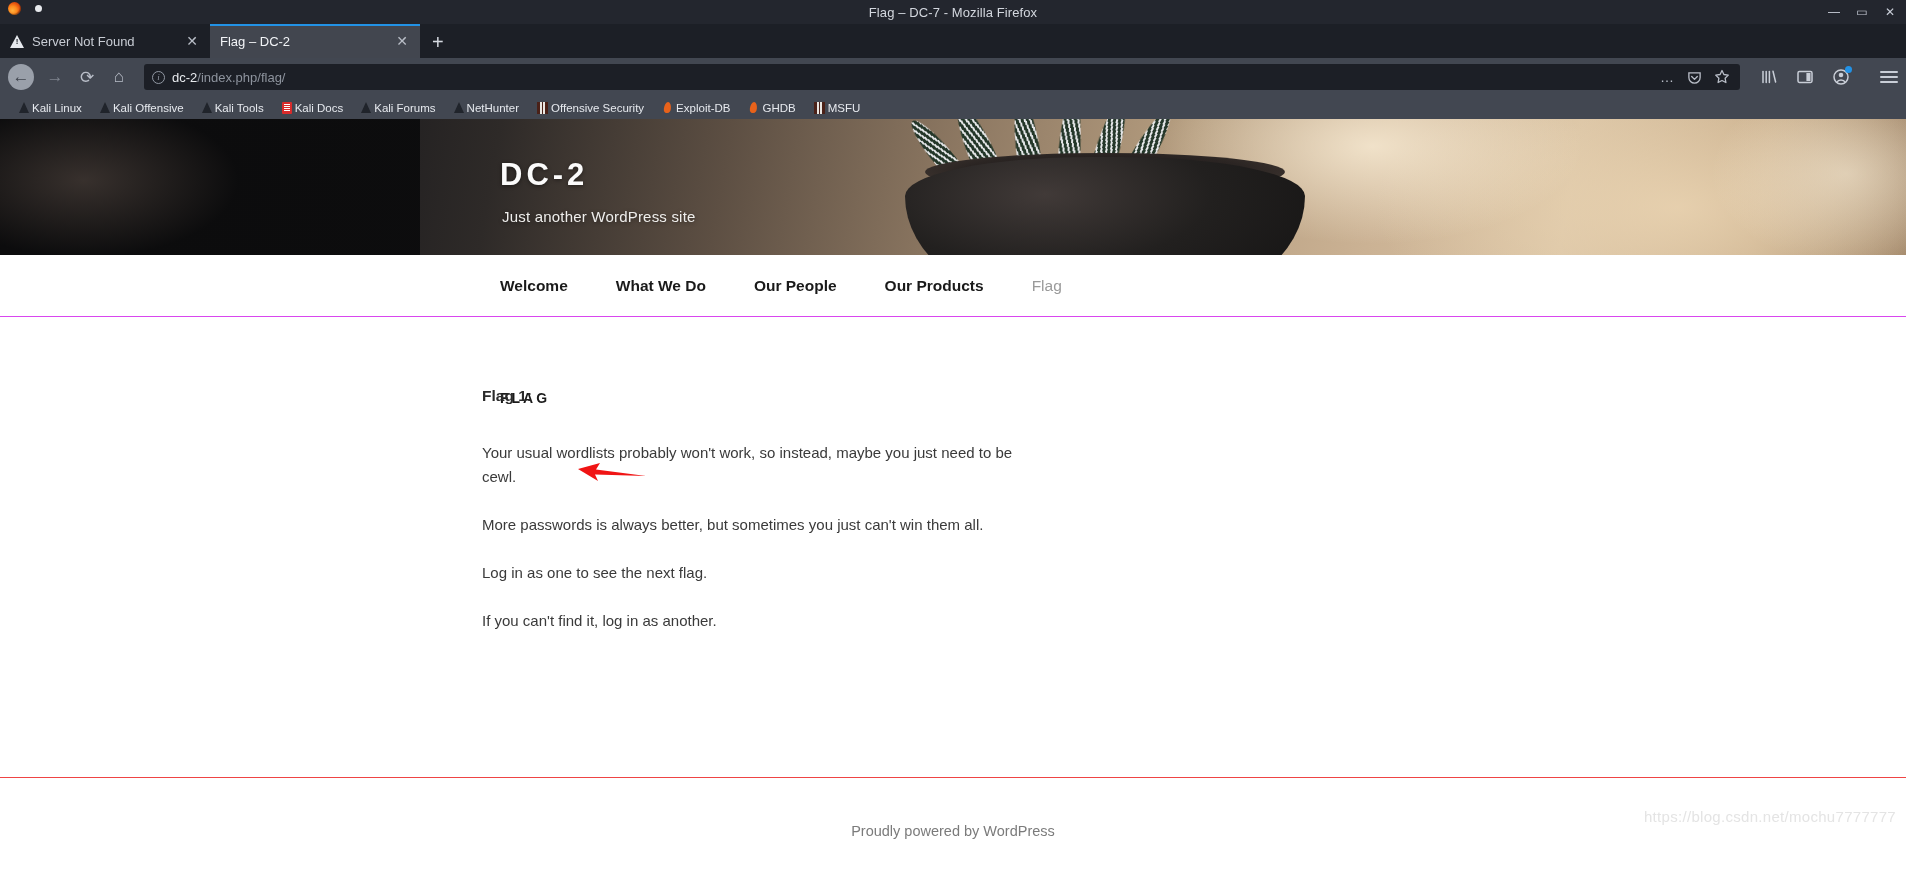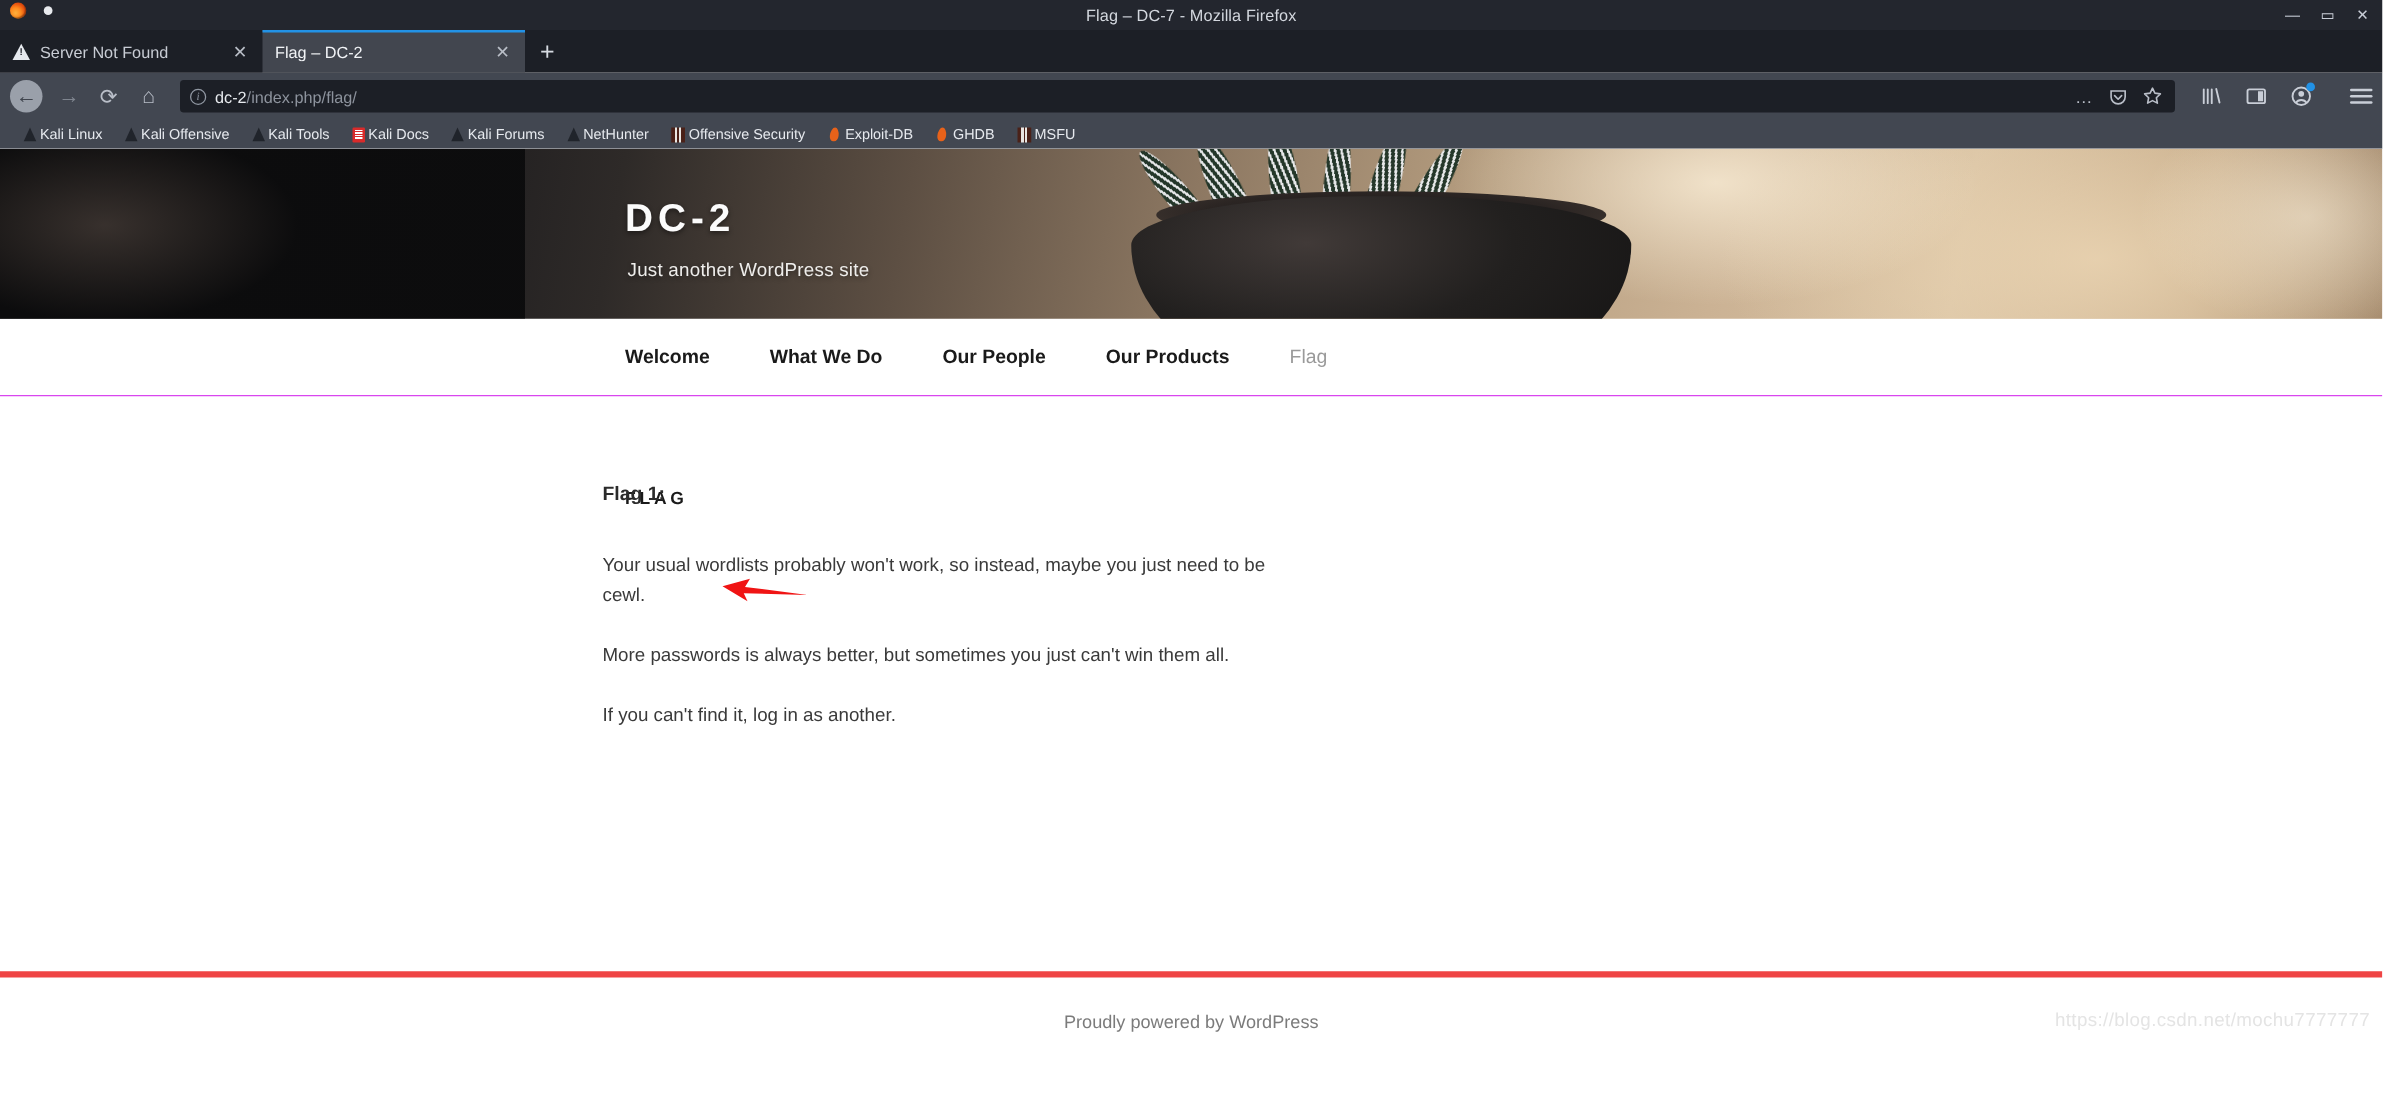--- a/index.html
+++ b/index.html
@@ -205,22 +205,22 @@
   .flag-heading { font-size:15.5px; font-weight:bold; color:#2b2b2b; margin-bottom:36px; }
   .flag-p {
     font-size:15px; color:#3a3a3a; line-height:24px; margin-bottom:24px;
   }
   .arrow {
     position:absolute; left:94px; top:74px; width:72px; height:22px;
   }
 
   .footer {
     position:absolute; bottom:0; left:0; width:100%; height:62px;
-    border-top:5px solid #ef4444;
-    display:flex; align-items:center; justify-content:center; padding-top:14px;
+    border-top:1px solid #ef4444;
+    display:flex; align-items:flex-end; justify-content:center; padding-top:14px;
   }
   .footer a { font-size:14.5px; color:#7b7b7b; text-decoration:none; }
 
   .watermark {
     position:absolute; right:10px; bottom:14px;
     font-size:15px; color:#e4e4e4; letter-spacing:.3px; white-space:nowrap;
   }
 </style>
 </head>
 <body>
@@ -374,20 +374,21 @@
       <a href="#">Our Products</a>
       <a href="#" class="current">Flag</a>
     </div>
 
     <div class="content">
       <div class="content-title">FLAG</div>
       <div class="content-body">
         <div class="flag-heading">Flag 1:</div>
         <p class="flag-p">Your usual wordlists probably won't work, so instead, maybe you just need to be cewl.</p>
         <p class="flag-p">More passwords is always better, but sometimes you just can't win them all.</p>
+        <p class="flag-p">Log in as one to see the next flag.</p>
         <p class="flag-p">If you can't find it, log in as another.</p>
         <svg class="arrow" viewBox="0 0 72 22">
           <path d="M2 8 L24 2 L20 8.5 L70 15 L19 13.5 L22 20 Z" fill="#f01414"></path>
         </svg>
       </div>
     </div>
 
     <div class="footer">
       <a href="#">Proudly powered by WordPress</a>
     </div>

